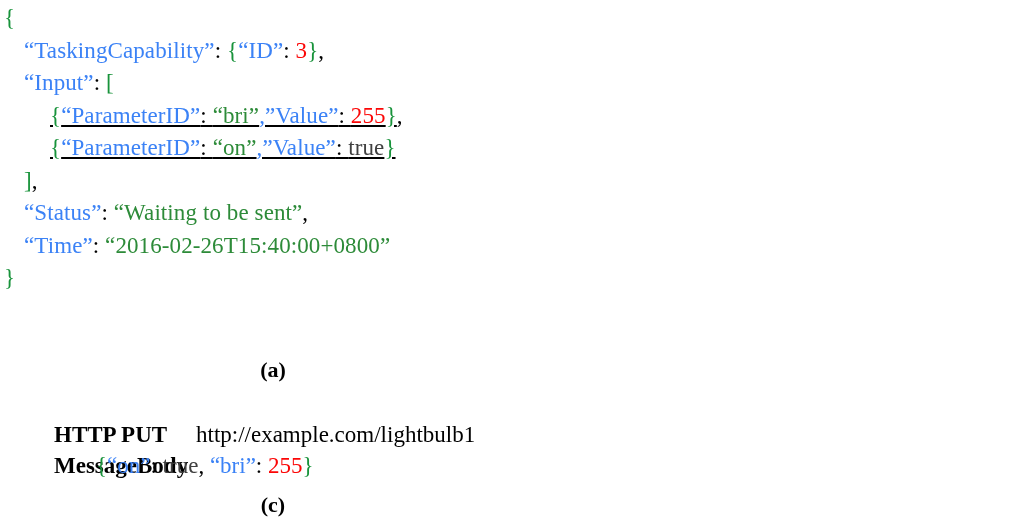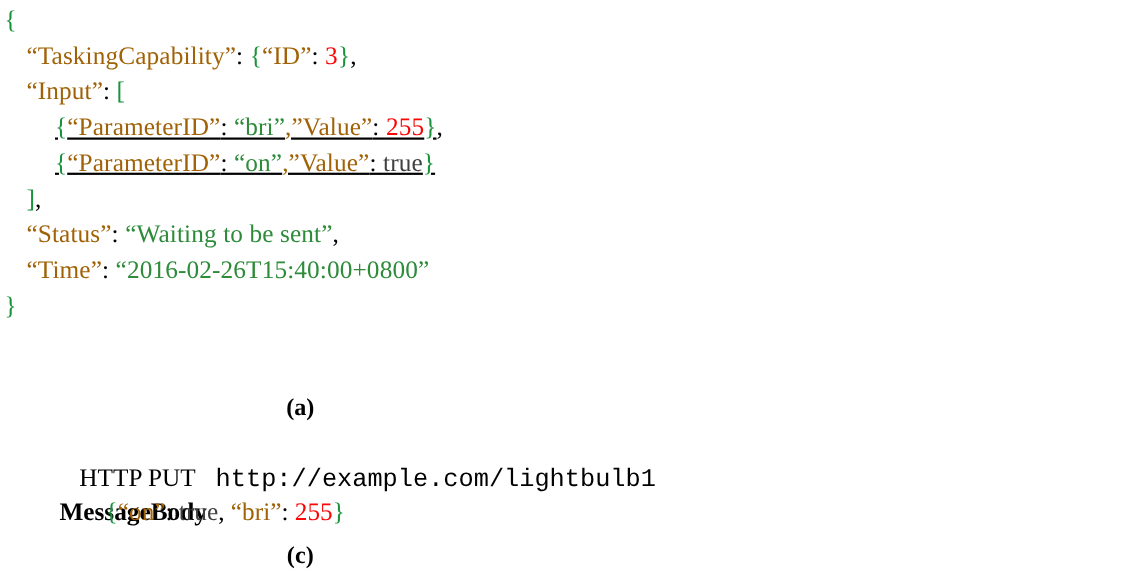--- a/index.html
+++ b/index.html
@@ -44,21 +44,21 @@
     letter-spacing: 0.1px;
   }
   .col-left  .json-block { left: 4px; }
 
   .json-line { display: block; height: 32.5px; }
   .ind0 { padding-left: 0px; }
   .ind1 { padding-left: 20px; }
   .ind2 { padding-left: 46px; text-decoration: underline; }
 
   .tok-punct   { color: #18933b; }
-  .tok-key     { color: #a16207; }
+  .tok-key     { color: #3b82f6; }
   .tok-string  { color: #2d8b39; }
   .tok-number  { color: #fb0606; }
   .tok-bool    { color: #404040; }
   .tok-plain   { color: #000000; }
 
   
   .caption {
     position: absolute;
     font-size: 22px;
     font-weight: bold;
@@ -72,26 +72,25 @@
   .http-block {
     position: absolute;
     top: 388px;
     font-size: 23px;
     line-height: 31px;
   }
   .col-left  .http-block { left: 8px; }
 
   .http-line { display: block; height: 31px; white-space: pre; }
   .http-label {
-    font-weight: normal;
+    font-weight: bold;
     display: inline-block;
-    text-align: center;
   }
   .http-method { width: 142px; }
-  .http-url { font-weight: normal; font-family: Liberation Mono, monospace; }
+  .http-url { font-weight: normal; }
   .msg-body-label { font-weight: bold; }
   .msg-body-value {
     display: block;
     padding-left: 88px;
     white-space: pre;
     height: 31px;
   }
 </style>
 </head>
 <body>

